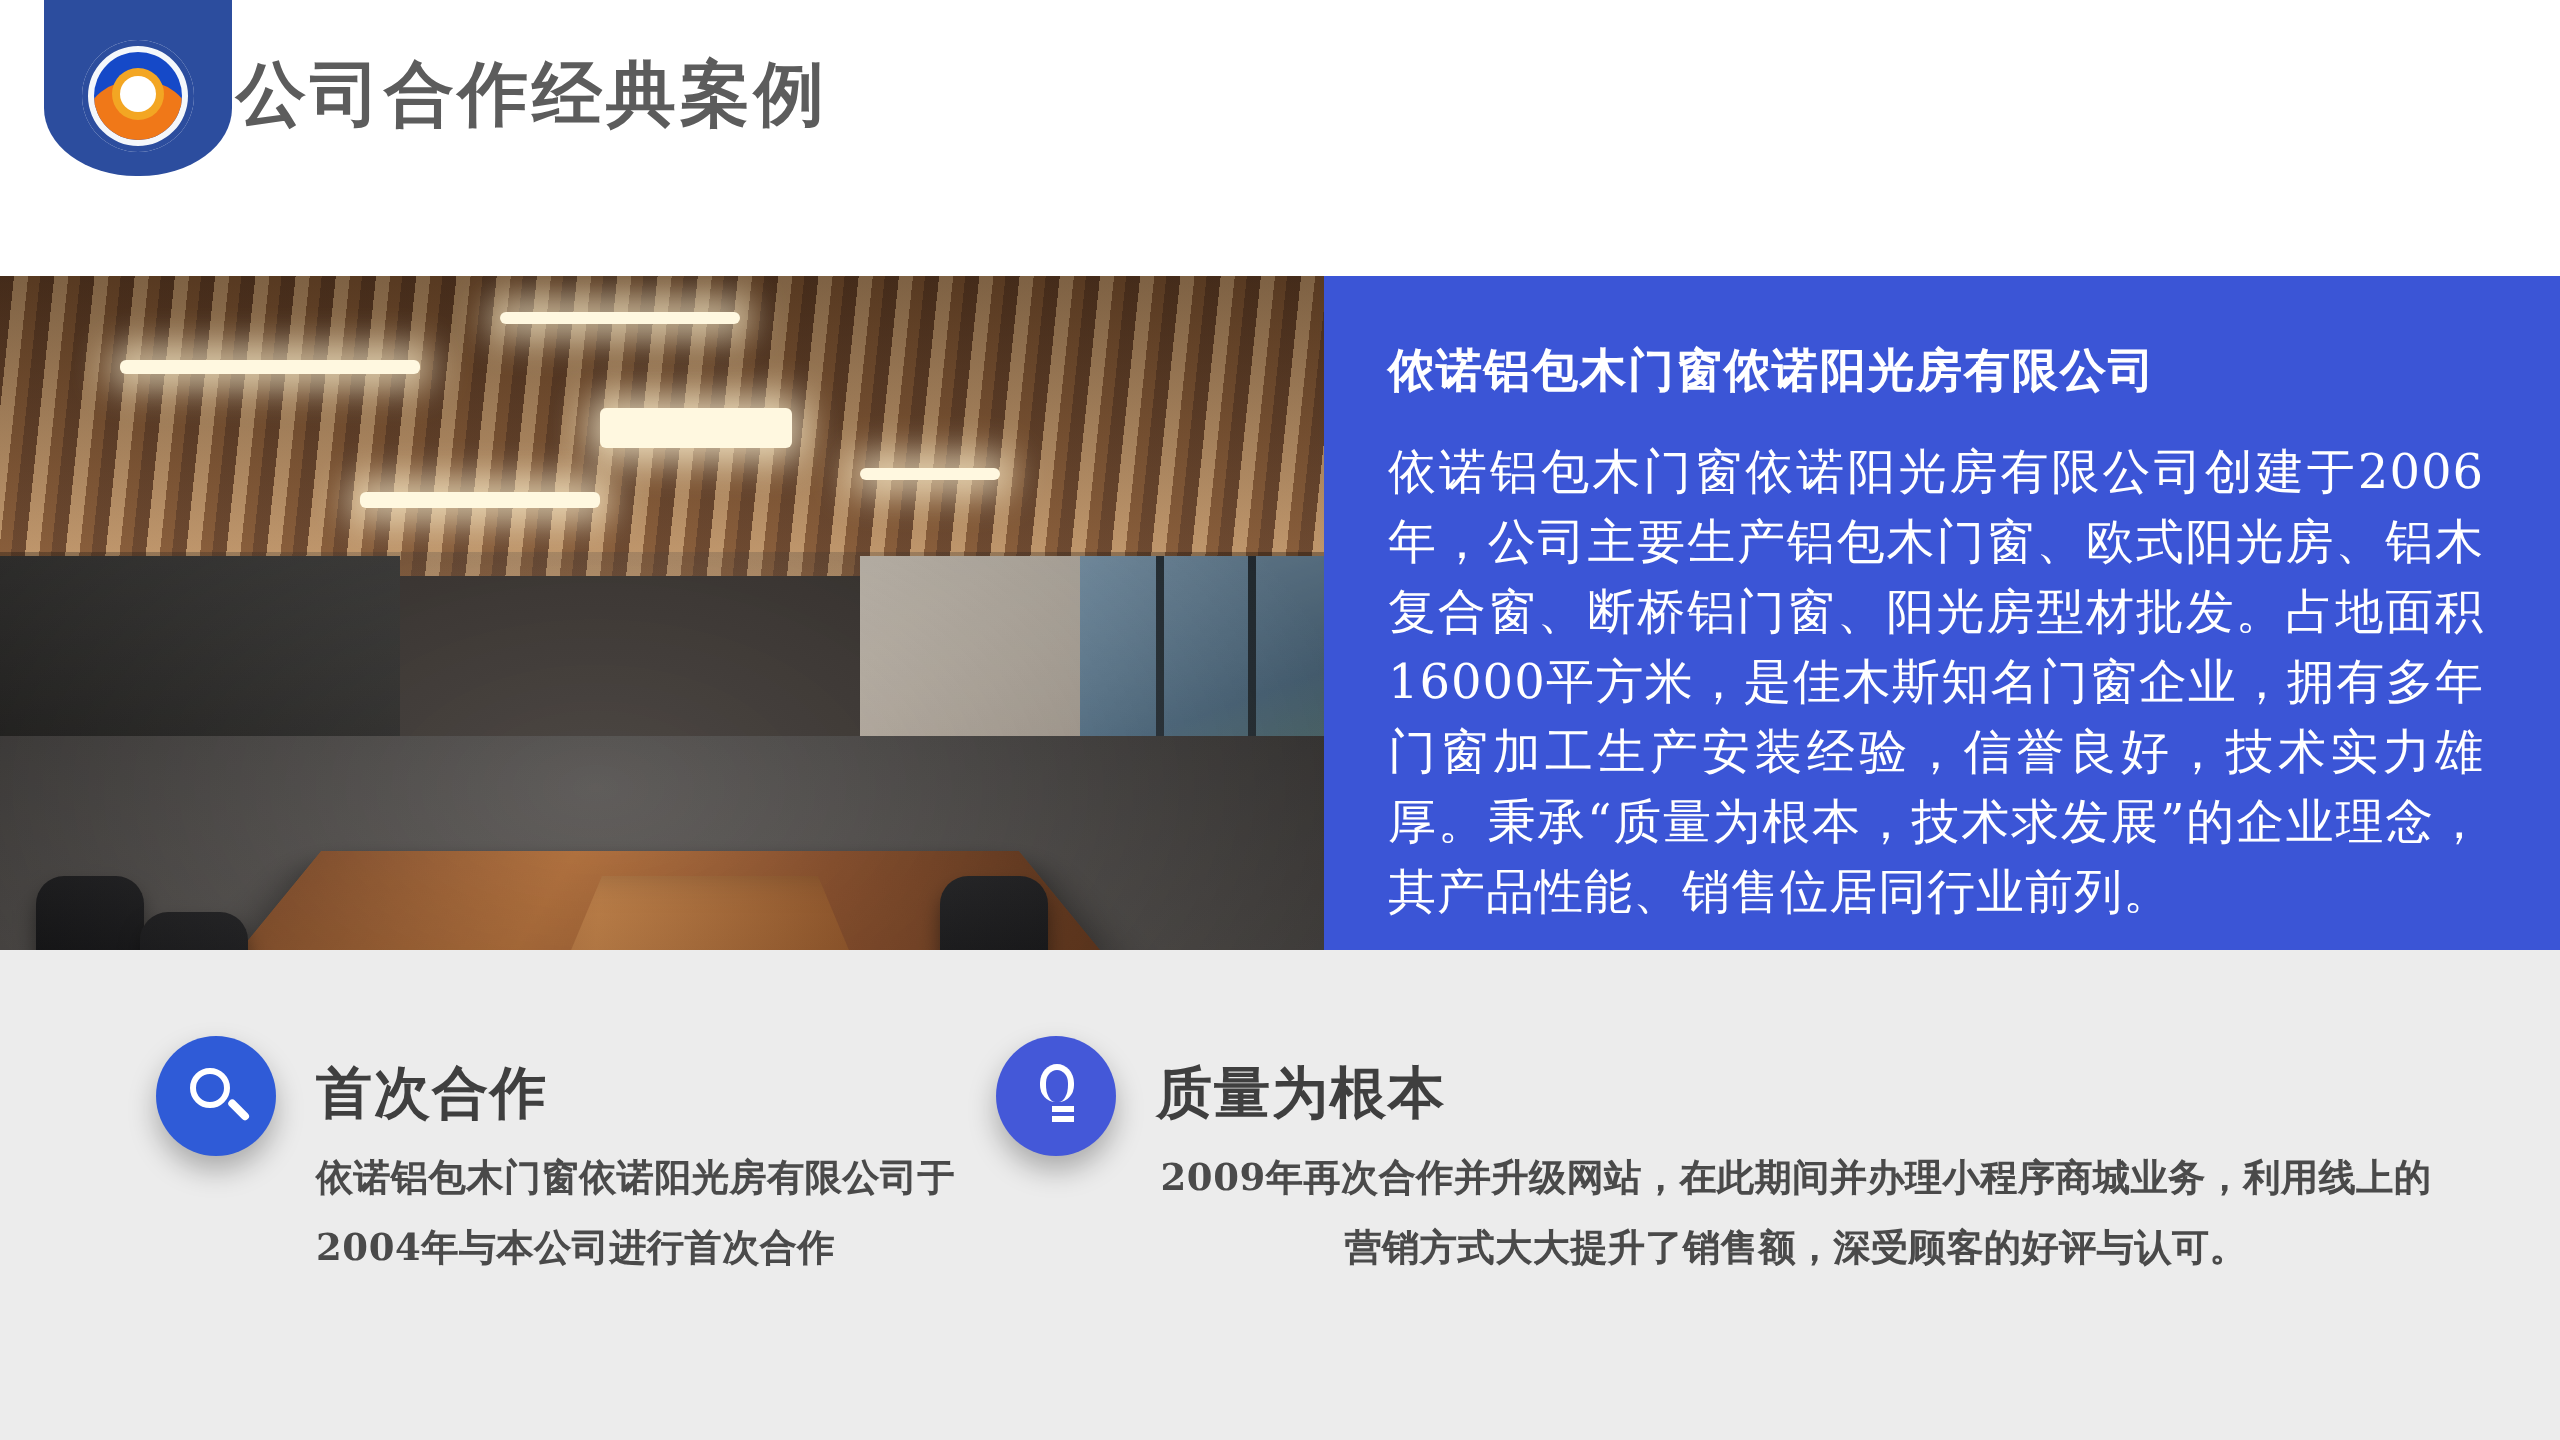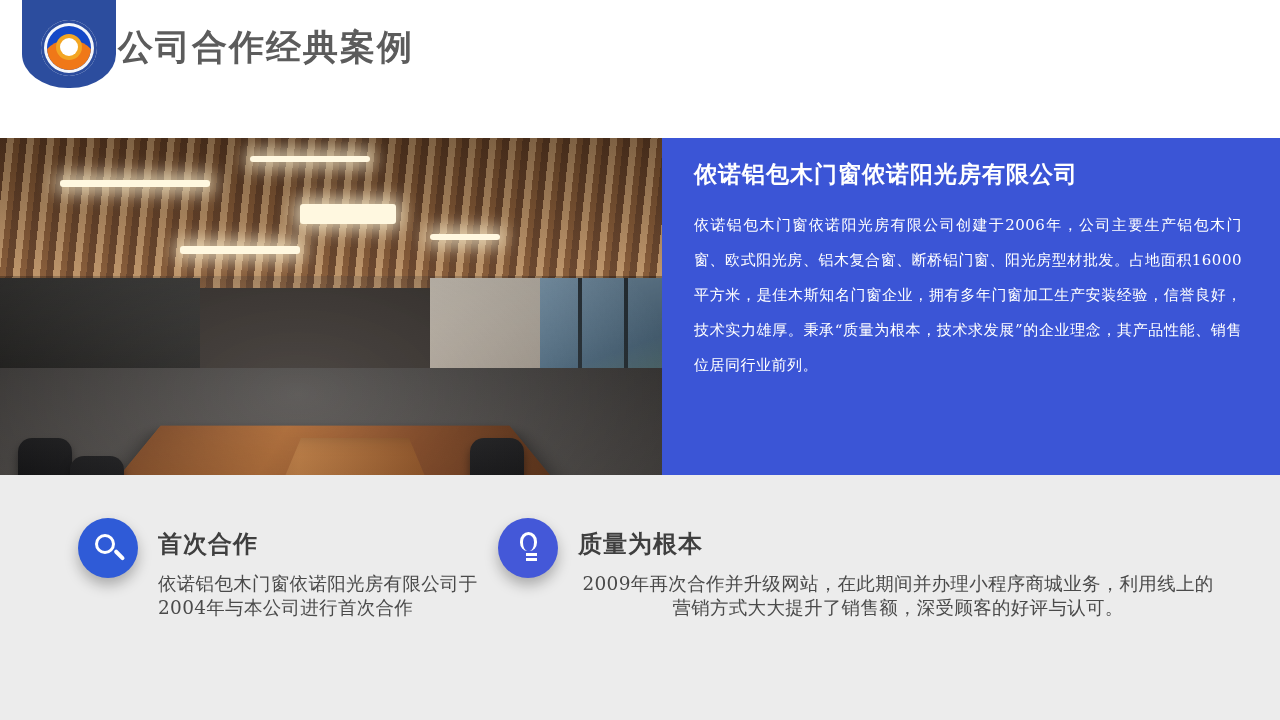--- a/index.html
+++ b/index.html
@@ -113,30 +113,30 @@
   .ph-shade{
     position:absolute; left:0; top:138px; width:662px; height:337px;
     background:radial-gradient(ellipse at 45% 35%, rgba(255,255,255,0.10), rgba(0,0,0,0.30) 75%);
     pointer-events:none;
   }
 
   
   .info-card {
     position:absolute; left:662px; top:138px; width:618px; height:337px;
     background:#3b55d6;
-    padding:21px 38px 0 32px;
+    padding:32px 38px 0 32px;
     color:#ffffff;
   }
   .info-title {
     font-size:23px; font-weight:bold; letter-spacing:1px;
     font-family:"DejaVu Sans", sans-serif;
     margin-bottom:18px;
   }
   .info-body {
-    font-size:15px; line-height:35px; letter-spacing:0.5px;
+    font-size:24px; line-height:35px; letter-spacing:0.5px;
     font-family:"DejaVu Serif", serif;
     text-align:justify;
   }
 
   
   .feature { position:absolute; }
   .f1 { left:78px; top:518px; width:410px; }
   .f2 { left:498px; top:518px; width:720px; }
 
   .f-badge {
@@ -163,28 +163,29 @@
     border-bottom:none;
   }
   .bulb:after{
     content:""; position:absolute; left:3px; top:18px; width:11px; height:3px;
     background:#ffffff;
     box-shadow:0 5px 0 0 #ffffff;
   }
 
   .f-title {
     position:absolute; left:80px; top:10px;
-    font-size:24px; font-weight:bold; color:#3f3f3f; letter-spacing:1px;
+    font-size:28px; font-weight:bold; color:#3f3f3f; letter-spacing:1px;
     font-family:"DejaVu Sans", sans-serif;
   }
   .f-text {
     position:absolute; left:80px; top:54px;
-    font-size:18.5px; line-height:24px; color:#4a4a4a;
+    font-size:18.5px; line-height:35px; color:#4a4a4a;
     font-family:"DejaVu Serif", serif;
     letter-spacing:0.3px;
+    font-weight:bold;
   }
   .f1 .f-text { width:340px; }
   .f2 .f-text { width:640px;text-align:center; }
 </style>
 </head>
 <body>
 
 <div class="slide">
 
   <div class="header">

